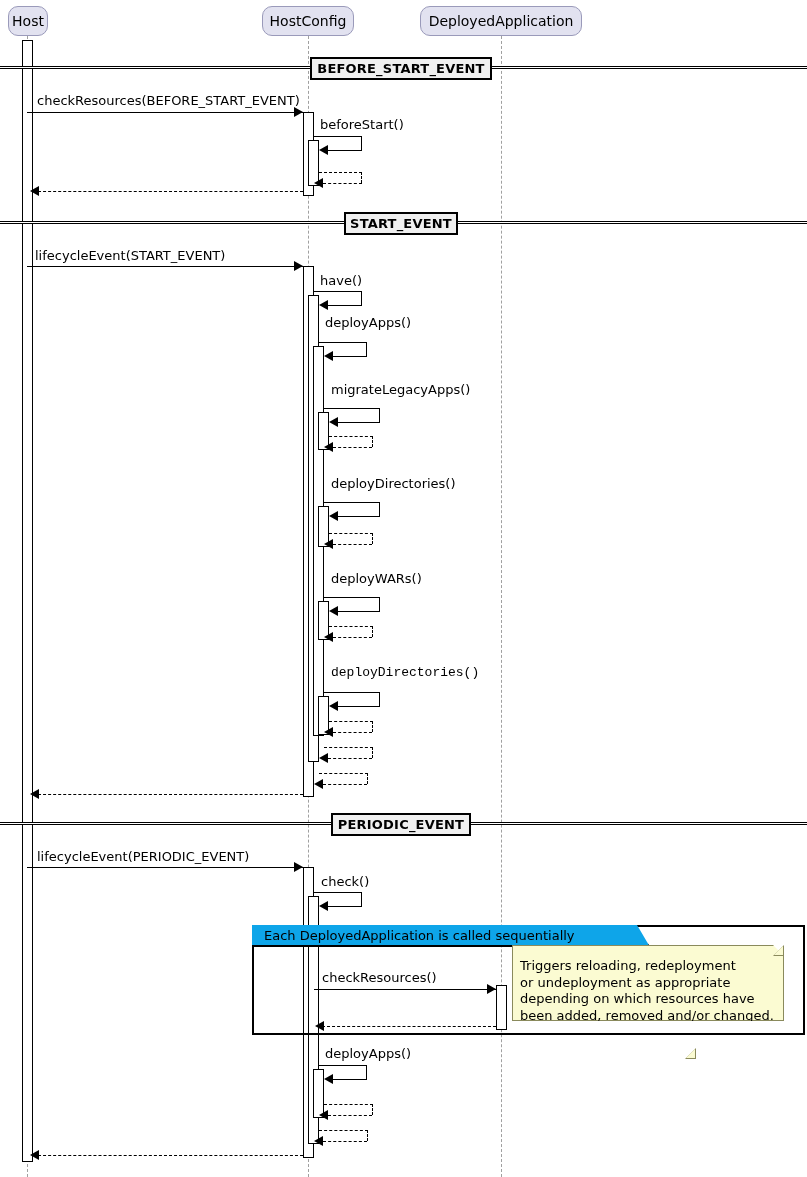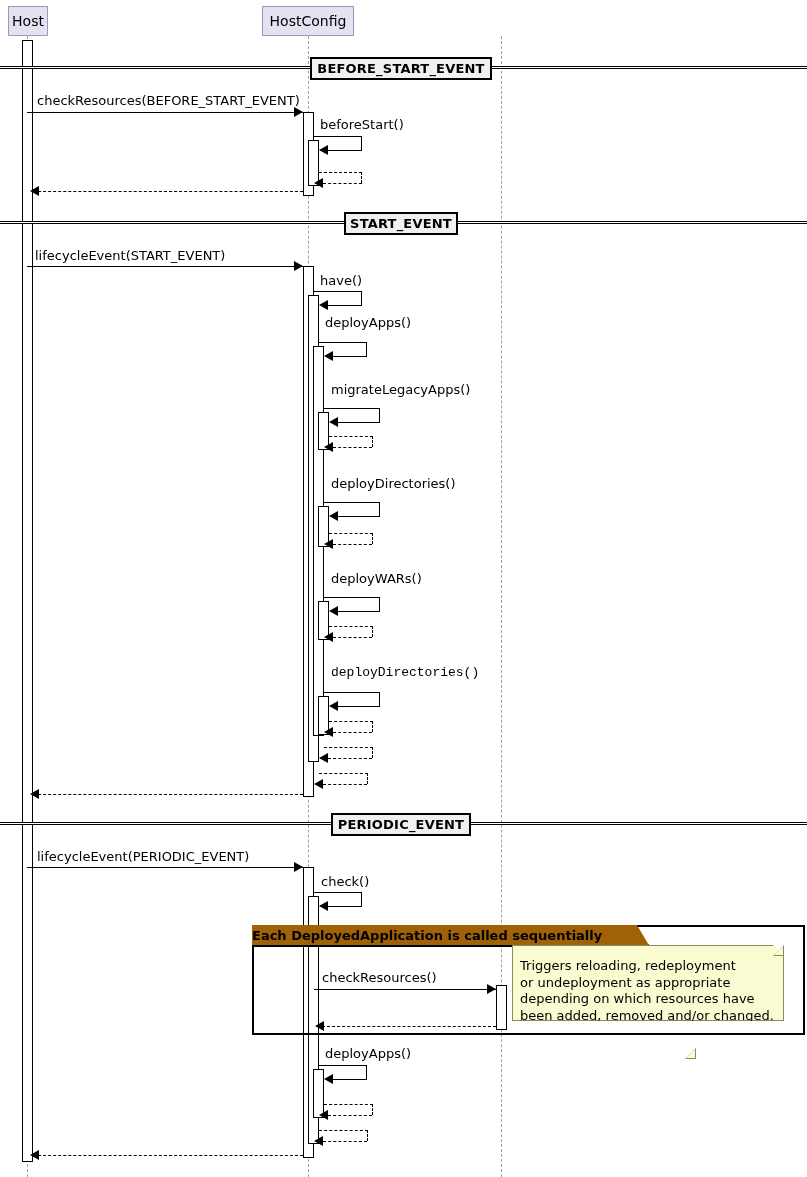--- a/index.html
+++ b/index.html
@@ -8,21 +8,21 @@
     font-family:"DejaVu Sans","Liberation Sans",sans-serif;
     color:#000;
   }
   .canvas{position:absolute;left:0;top:0;width:807px;height:1177px;}
 
   
   .participant{
     position:absolute;
     background:#E2E2F0;
     border:1px solid #9A9ABA;
-    border-radius:0;
+    border-radius:10px;
     font-size:14px;
     line-height:1;
     display:flex;align-items:center;justify-content:center;
     white-space:nowrap;
     box-sizing:border-box;
   }
   
   .lifeline{
     position:absolute;
     width:0;
@@ -100,26 +100,27 @@
   }
   
   .group{
     position:absolute;
     border:2px solid #000;
     box-sizing:border-box;
     background:transparent;
   }
   .group-header{
     position:absolute;
-    background:#a16207;
+    background:#0ea5e9;
     border:2px solid #000;
     border-left:none;border-top:none;
     box-sizing:border-box;
-    font-size:13px;font-weight:bold;
+    font-size:13px;font-weight:normal;
     display:flex;align-items:center;
+    padding-left:12px;
     white-space:nowrap;
     z-index:4;
   }
   .group-header-clip{
     clip-path:polygon(0 0, calc(100% - 13px) 0, 100% 100%, 0 100%);
   }
   
   .note{
     position:absolute;
     background:#FBFBD2;
@@ -160,20 +161,23 @@
   <div class="lifeline" style="left:308px;top:36px;height:1141px;"></div>
   <div class="lifeline" style="left:501px;top:36px;height:1141px;"></div>
 
   <div class="act" style="left:22px;top:40px;height:1122px;"></div>
 
   <div class="participant" style="left:8px;top:6px;width:40px;height:30px;">
     <span>Host</span>
   </div>
   <div class="participant" style="left:262px;top:6px;width:92px;height:30px;">
     <span>HostConfig</span>
+  </div>
+  <div class="participant" style="left:420px;top:6px;width:162px;height:30px;">
+    <span>DeployedApplication</span>
   </div>
 
   <div class="divline" style="left:0px;top:66px;width:807px;"></div>
   <div class="divbox" style="left:310px;top:57px;width:182px;height:23px;">
     <span>BEFORE_START_EVENT</span>
   </div>
 
   <div class="act" style="left:303px;top:112px;height:84px;"></div>
   <div class="act" style="left:308px;top:140px;height:46px;"></div>
 

